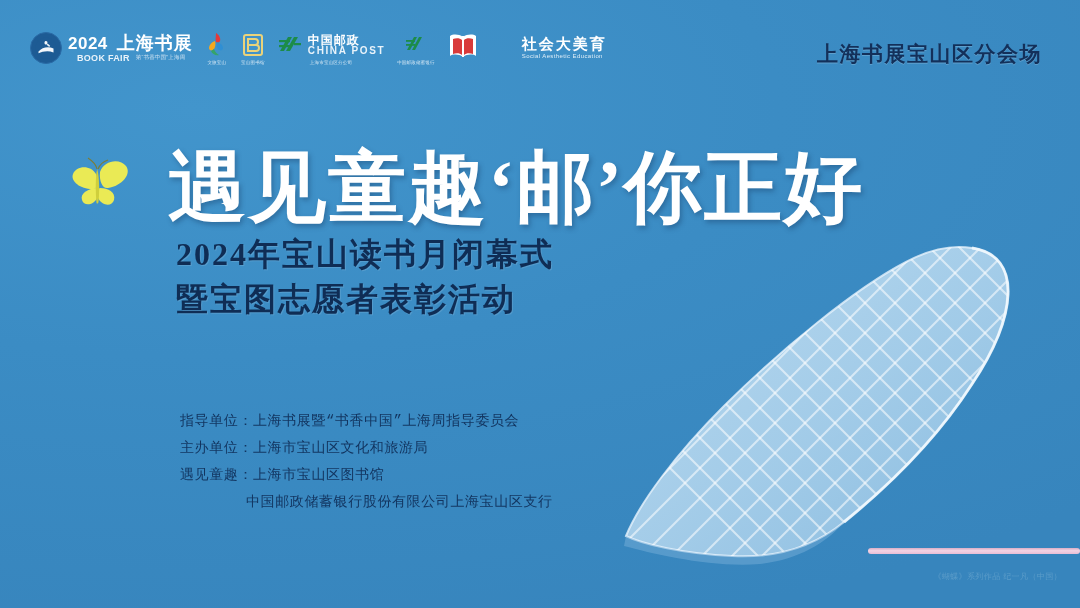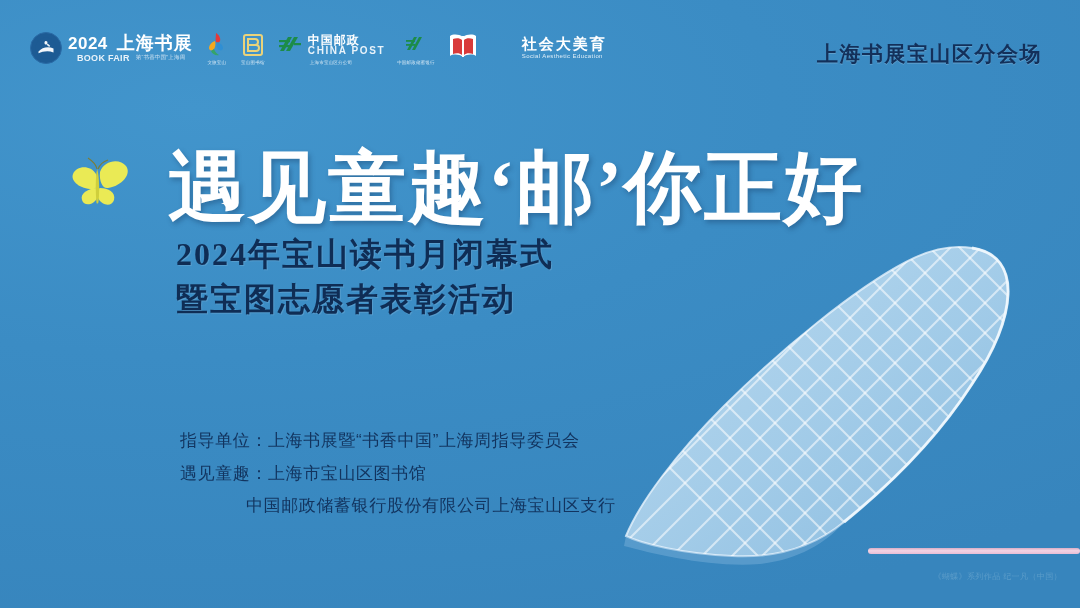--- a/index.html
+++ b/index.html
@@ -80,23 +80,23 @@
   .subtitle{
     position:absolute;left:176px;top:232px;
     font-family:"Liberation Serif", serif;font-weight:bold;
     font-size:32px;line-height:1.42;color:#0f2d55;
     letter-spacing:2px;white-space:nowrap;
     text-shadow:1px 1px 0 rgba(255,255,255,.12);
   }
 
   
   .credits{
-    position:absolute;left:180px;top:425px;
-    font-family:Liberation Sans, sans-serif;
-    font-size:17px;line-height:1.92;color:#12345f;
+    position:absolute;left:180px;top:408px;
+    font-family:Liberation Mono, monospace;
+    font-size:14px;line-height:1.92;color:#12345f;
     letter-spacing:.6px;white-space:nowrap;
   }
   .credits .indent{padding-left:66px;}
 
   
   .net-wrap{position:absolute;left:620px;top:218px;width:460px;height:360px;}
   .rod{
     position:absolute;left:868px;top:548px;width:212px;height:6px;
     background:linear-gradient(to bottom,#d9aec6 0%,#f3d3e4 45%,#e7bdd5 100%);
     border-radius:3px;
@@ -222,20 +222,21 @@
 
   <div class="headline">遇见童趣‘邮’你正好</div>
 
   <div class="subtitle">
     <div>2024年宝山读书月闭幕式</div>
     <div>暨宝图志愿者表彰活动</div>
   </div>
 
   <div class="credits">
     <div>指导单位：上海书展暨“书香中国”上海周指导委员会</div>
+    <div>主办单位：上海市宝山区文化和旅游局</div>
     <div>遇见童趣：上海市宝山区图书馆</div>
     <div class="indent">中国邮政储蓄银行股份有限公司上海宝山区支行</div>
   </div>
 
   <div class="net-wrap">
     <svg width="460" height="360" viewBox="0 0 460 360" aria-hidden="true">
       <defs>
         <clipPath id="netclip">
           <path d="M350 32 C398 40, 392 96, 352 160
                    C318 214, 268 262, 228 300

